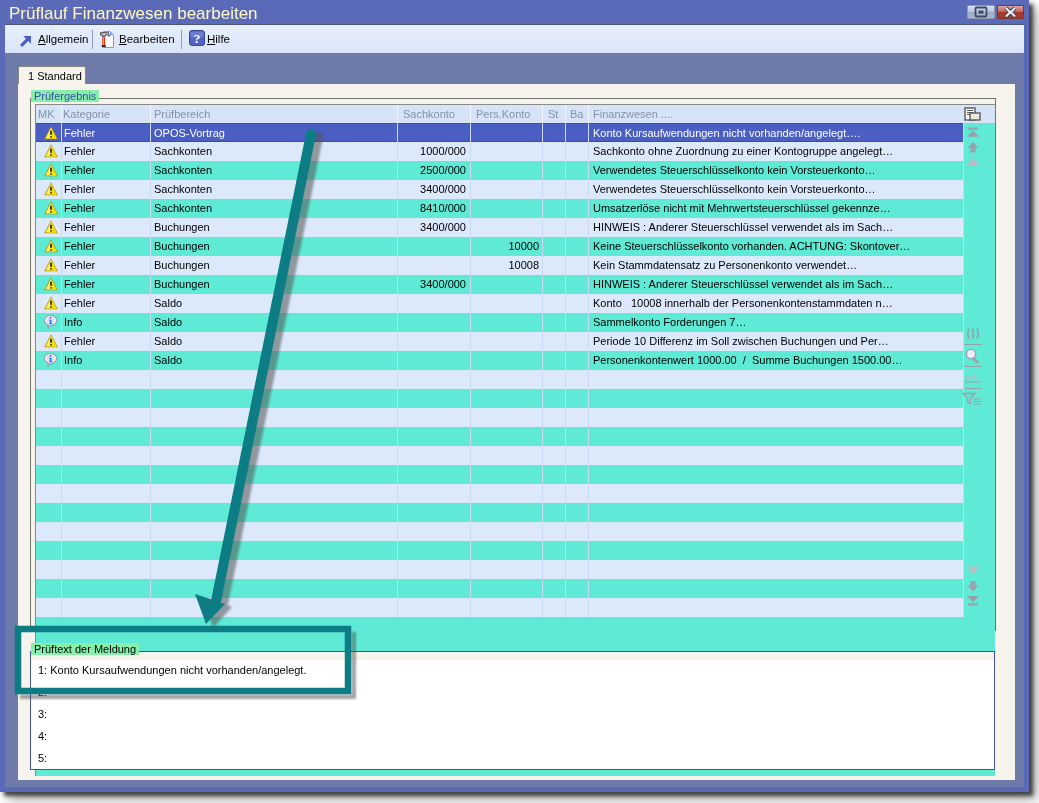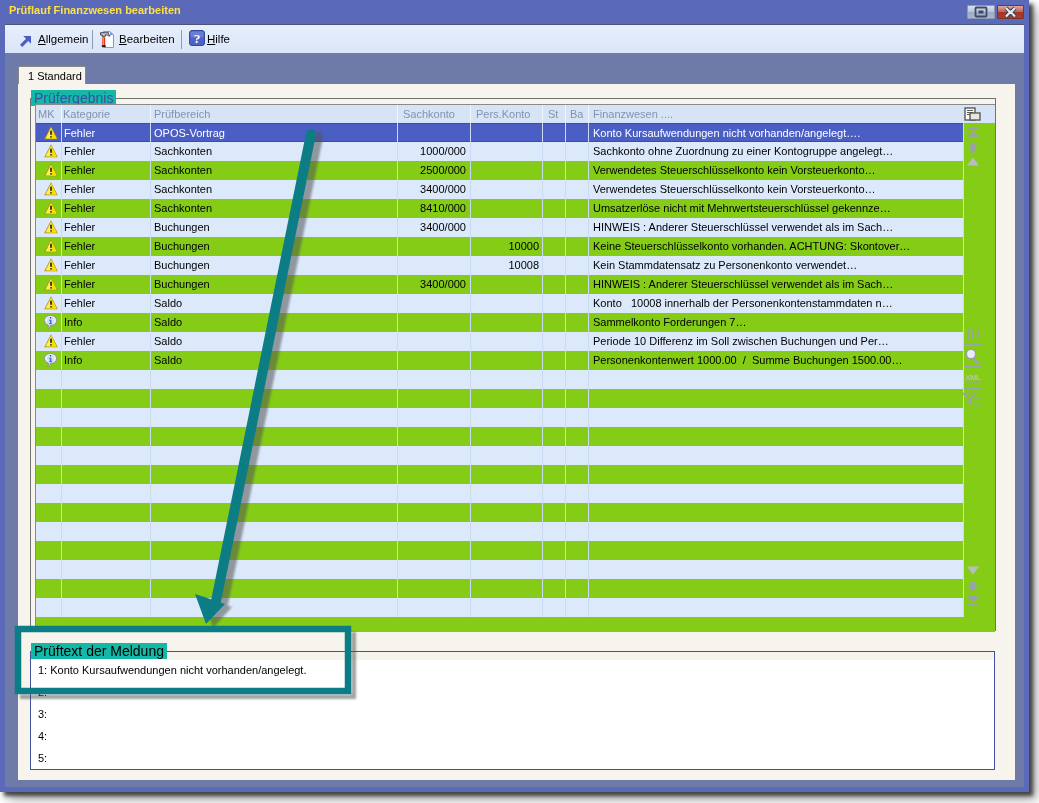--- a/index.html
+++ b/index.html
@@ -1,28 +1,28 @@
 <!DOCTYPE html>
 <html><head><meta charset="utf-8"><style>
 *{margin:0;padding:0;box-sizing:border-box}
 html,body{width:1039px;height:803px;background:#fff;overflow:hidden;font-family:"Liberation Sans",sans-serif}
 .abs{position:absolute}
 #win{position:absolute;left:0;top:0;width:1029px;height:792px;background:#5b6ab8;box-shadow:4px 4px 4px rgba(60,60,60,0.95),8px 8px 12px rgba(120,120,120,0.6)}
-#title{position:absolute;left:9px;top:4px;color:#fde047;font-size:11px;font-weight:bold;letter-spacing:0px}
+#title{position:absolute;left:9px;top:4px;color:#fef9c3;font-size:17px;font-weight:normal;letter-spacing:0px}
 #btn-rest{position:absolute;left:967px;top:5px;width:28px;height:14px;background:linear-gradient(#d8dfee,#b9c3da 48%,#9dabc6 52%,#aab6cf);border:1px solid #8d99b5;border-radius:1px}
 #btn-close{position:absolute;left:997px;top:5px;width:27px;height:14px;background:linear-gradient(#d8a9a4,#c26257 48%,#a53728 52%,#a83c2c);border:1px solid #7e3325;border-radius:1px}
 #toolbar{position:absolute;left:5px;top:24px;width:1019px;height:29px;background:linear-gradient(#e8effc,#d9e5f8);border-top:1px solid #4c5672}
 .tlbl{position:absolute;top:8px;font-size:11.5px;color:#000}
 .tsep{position:absolute;top:5px;width:1px;height:19px;background:#8f9bb4}
 #client{position:absolute;left:5px;top:53px;width:1019px;height:734px;background:#6e7ba9}
 #tab{position:absolute;left:18px;top:66px;width:68px;height:19px;background:#f6f4ec;border:1px solid #8a8a84;border-bottom:none;border-radius:2px 2px 0 0;font-size:11px;color:#000;padding:3px 0 0 9px}
 #panel{position:absolute;left:18px;top:84px;width:997px;height:696px;background:#f6f4ec}
-.grouplbl{position:absolute;font-size:14px;background:#14b8a6;padding:0 3px;white-space:nowrap}
+.grouplbl{position:absolute;font-size:11px;background:#86efac;padding:0 3px;white-space:nowrap}
 #g1{position:absolute;left:30px;top:98px;width:966px;height:533px;border:1px solid #72726e}
-#list{position:absolute;left:35px;top:104px;width:960px;height:528px;background:#84cc16;border-top:1px solid #8a8a88;border-left:1px solid #8a8a88}
+#list{position:absolute;left:35px;top:104px;width:960px;height:672px;background:#5eead4;border-top:1px solid #8a8a88;border-left:1px solid #8a8a88}
 #hdr{position:absolute;left:0;top:0;width:959px;height:18px;background:#d7e4f7}
 .h{position:absolute;top:3px;font-size:11px;color:#8193ad;white-space:nowrap}
 .hs{position:absolute;top:0;width:1px;height:18px;background:#f2f7fd}
 .row{position:absolute;left:0;width:927px;height:19px}
 .r-blue{background:#dbe9fb}
 .r-sel{background:#4a5ec4;border-top:1px solid #3a4cae;border-bottom:1px solid #3a4cae}
 .gl{position:absolute;width:1px;background:#c9daf2}
 .cell{position:absolute;font-size:11px;color:#000;top:3px;white-space:nowrap}
 .r-sel .cell{color:#fff}
 .icn{position:absolute;top:2px}

